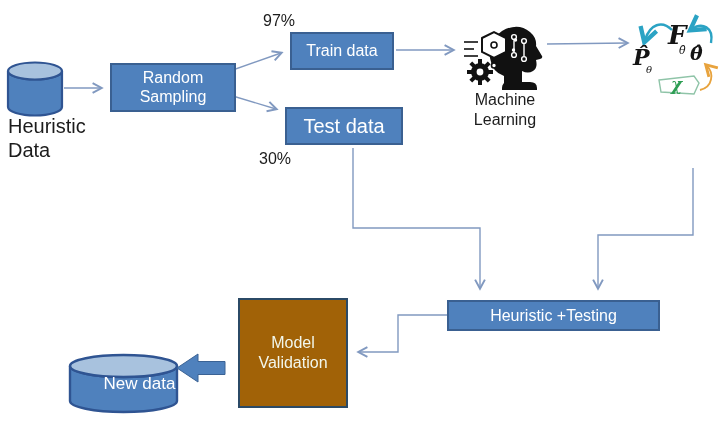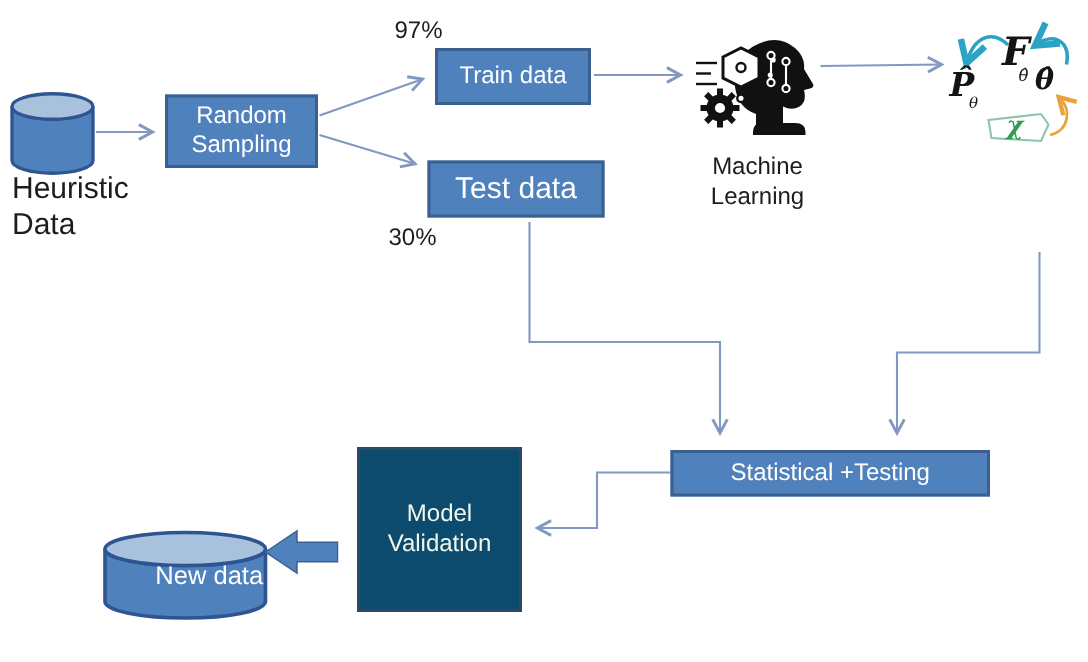--- a/index.html
+++ b/index.html
@@ -12,33 +12,33 @@
     position:absolute;display:flex;align-items:center;justify-content:center;
     text-align:center;box-sizing:border-box;
   }
   .blue-box{
     background:#4f81bd;border:2px solid #3a6091;color:#ffffff;
   }
   .lbl{position:absolute;line-height:1.2;}
   .black{color:#1c1c1c;}
   .white{color:#ffffff;}
   .center{text-align:center;}
-  #random-sampling{left:110px;top:63px;width:102px;height:49px;font-size:16px;line-height:1.15;}
+  #random-sampling{left:110px;top:63px;width:126px;height:49px;font-size:16px;line-height:1.15;}
   #train-data{left:290px;top:32px;width:104px;height:38px;font-size:16px;}
   #test-data{left:285px;top:107px;width:118px;height:38px;font-size:20px;}
   #prediction-testing{left:447px;top:300px;width:213px;height:31px;font-size:16px;}
   #model-validation{
     left:238px;top:298px;width:110px;height:110px;font-size:16px;line-height:1.25;
-    background:#0c4a6e;border:2px solid #2b4a66;color:#f2f7ec;
+    background:#a16207;border:2px solid #2b4a66;color:#f2f7ec;
   }
   #heuristic-label{left:8px;top:114px;width:88px;font-size:20px;}
   #new-data-label{left:70px;top:374px;width:107px;font-size:17px;padding-left:16px;}
   #pct-70{left:263px;top:11px;font-size:16px;}
   #pct-30{left:259px;top:149px;font-size:16px;}
-  #ml-label{left:459px;top:90px;width:92px;font-size:16px;line-height:1.25;margin-top:12px;}
+  #ml-label{left:459px;top:90px;width:92px;font-size:16px;line-height:1.25;}
   #sm-label{left:602px;top:119px;width:94px;font-size:16px;line-height:1.25;}
   .math{position:absolute;font-family:"DejaVu Serif", serif;font-style:italic;color:#141414;}
   #sym-f{left:668px;top:20px;font-size:26px;font-weight:bold;}
   #sym-f-sub{left:679px;top:44px;font-size:11px;}
   #sym-p{left:633px;top:44px;font-size:22px;font-weight:bold;}
   #sym-p-sub{left:646px;top:64px;font-size:10px;}
   #sym-theta{left:690px;top:42px;font-size:19px;font-weight:bold;}
   #sym-chi{left:671px;top:74px;font-size:17px;font-weight:bold;color:#2e9e54;}
 </style>
 </head>
@@ -133,21 +133,21 @@
   <div class="node blue-box" id="random-sampling">
     <span>Random Sampling</span>
   </div>
   <div class="node blue-box" id="train-data">
     <span>Train data</span>
   </div>
   <div class="node blue-box" id="test-data">
     <span>Test data</span>
   </div>
   <div class="node blue-box" id="prediction-testing">
-    <span>Statistical +Testing</span>
+    <span>Heuristic +Testing</span>
   </div>
   <div class="node" id="model-validation">
     <span>Model Validation</span>
   </div>
 
   <div class="lbl black" id="heuristic-label">Heuristic Data</div>
   <div class="lbl white center" id="new-data-label">New data</div>
   <div class="lbl black" id="pct-70">97%</div>
   <div class="lbl black" id="pct-30">30%</div>
   <div class="lbl black center" id="ml-label">Machine Learning</div>

